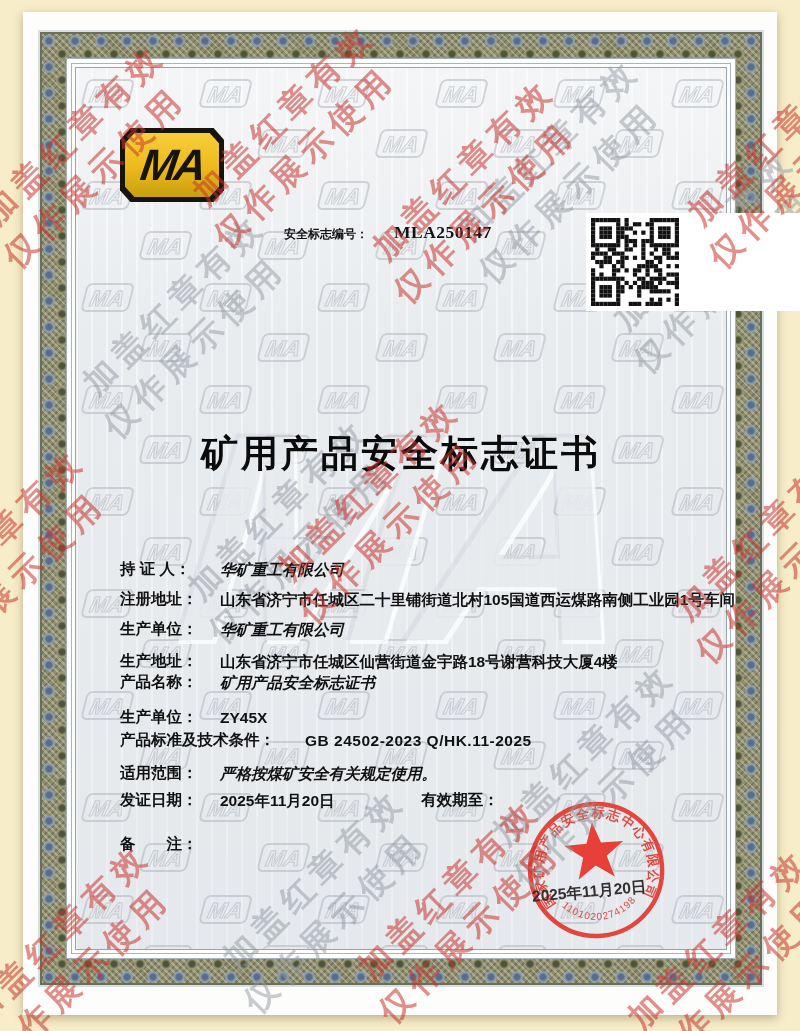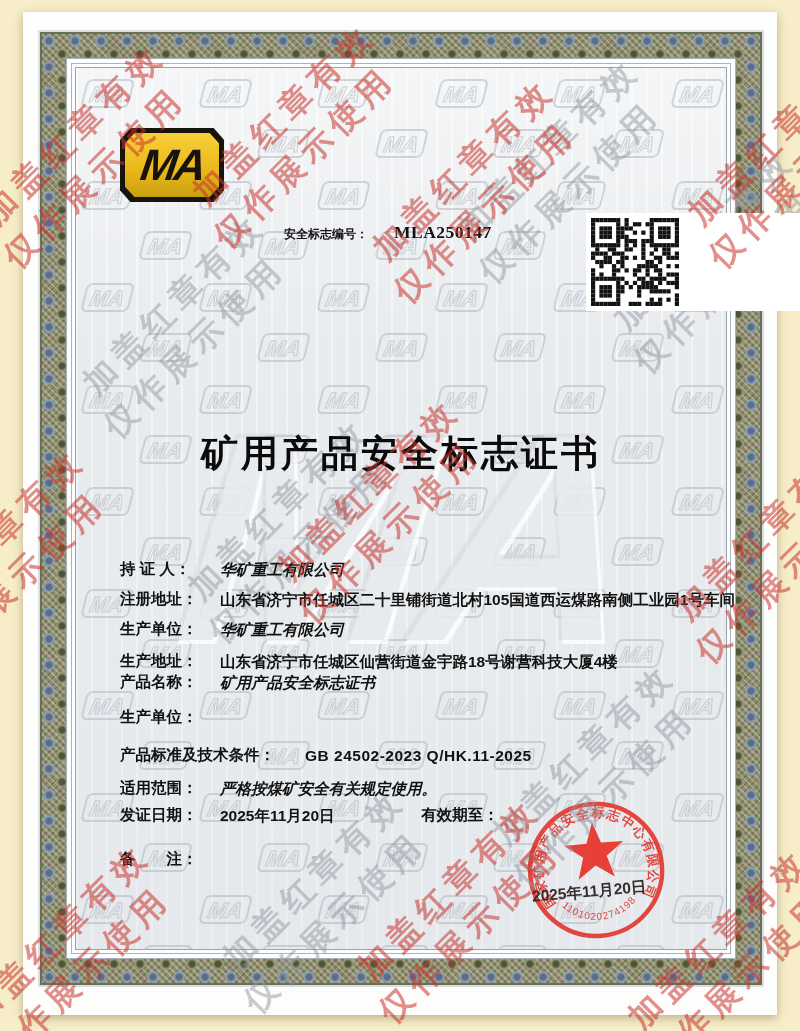--- a/index.html
+++ b/index.html
@@ -364,22 +364,23 @@
       <div class="row" style="margin-top:11px">
         <span class="lab">生产地址：</span>
         <span class="val">山东省济宁市任城区仙营街道金宇路18号谢营科技大厦4楼</span>
       </div>
       <div class="row" style="">
         <span class="lab">产品名称：</span>
         <span class="val kai" style="font-weight:700">矿用产品安全标志证书</span>
       </div>
       <div class="row" style="margin-top:14px">
         <span class="lab">生产单位：</span>
-      </div>
-      <div class="row" style="margin-top:17px">
+        <span class="val">ZY45X</span>
+      </div>
+      <div class="row" style="margin-top:2px">
         <span class="lab auto">产品标准及技术条件：</span>
         <span class="val" style="letter-spacing:.5px">GB 24502-2023 Q/HK.11-2025</span>
       </div>
       <div class="row" style="margin-top:12px">
         <span class="lab">适用范围：</span>
         <span class="val kai">严格按煤矿安全有关规定使用。</span>
       </div>
       <div class="row" style="margin-top:6px">
         <span class="lab">发证日期：</span>
         <span class="val fix">2025年11月20日</span>

